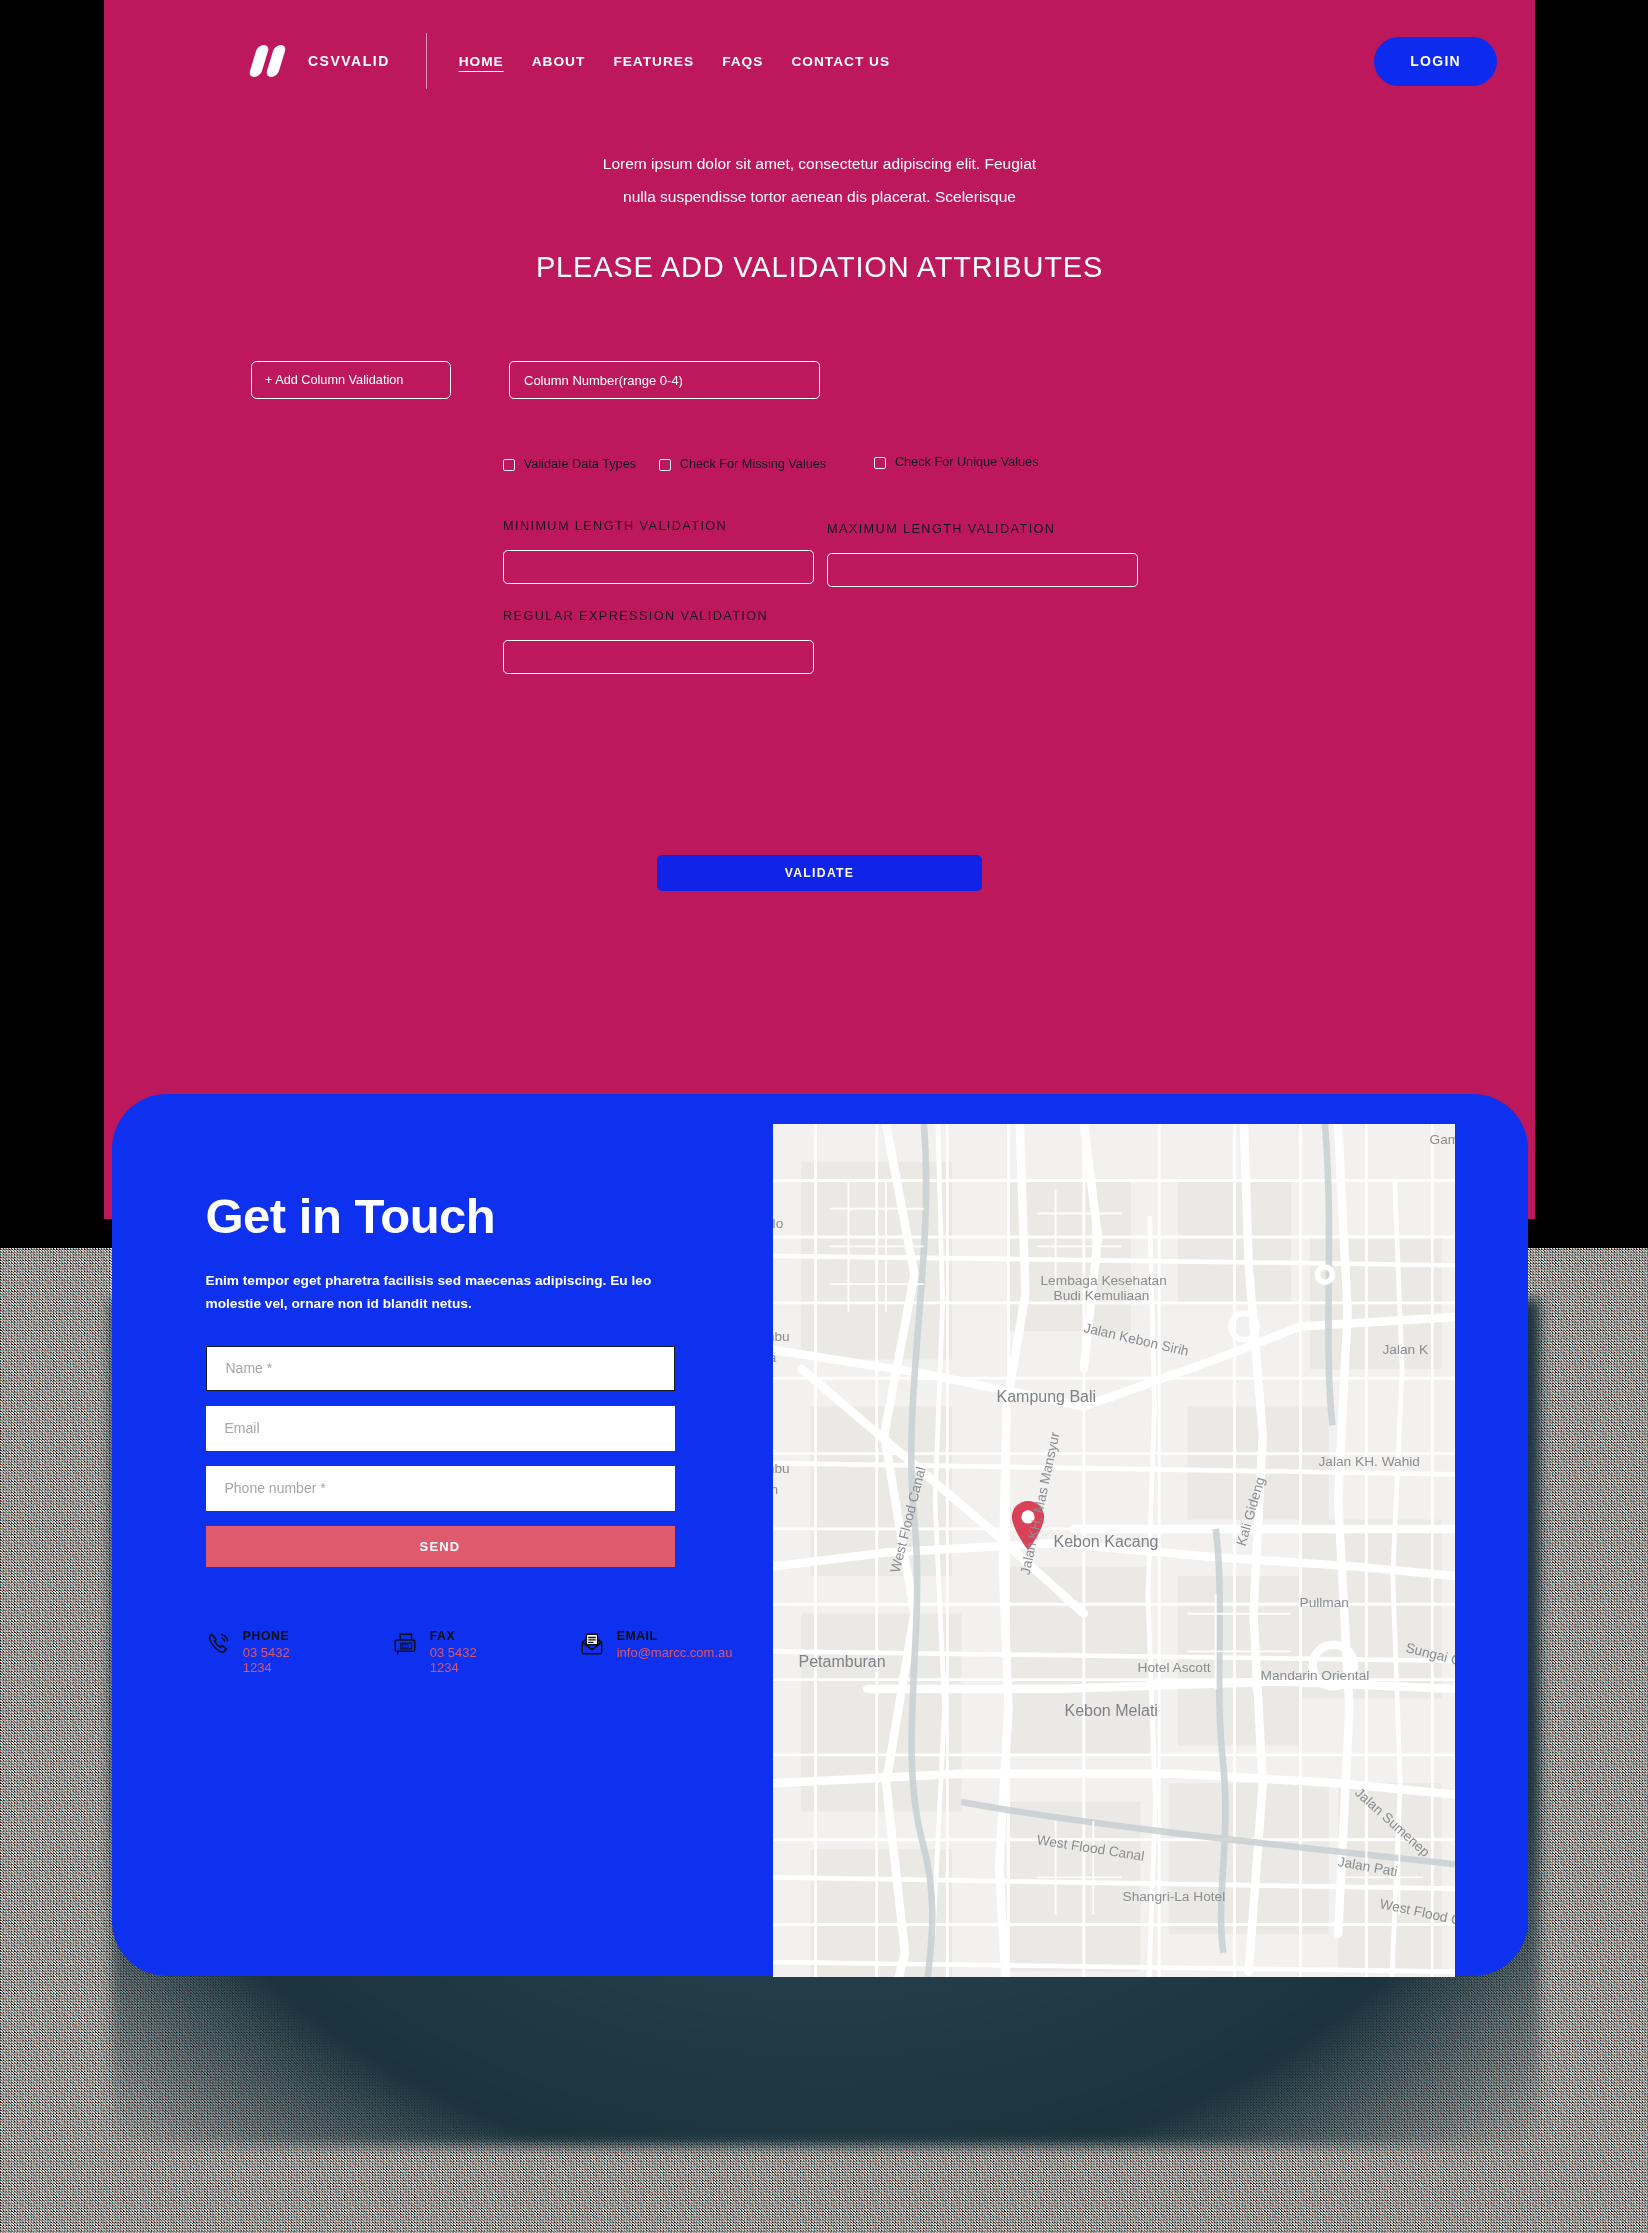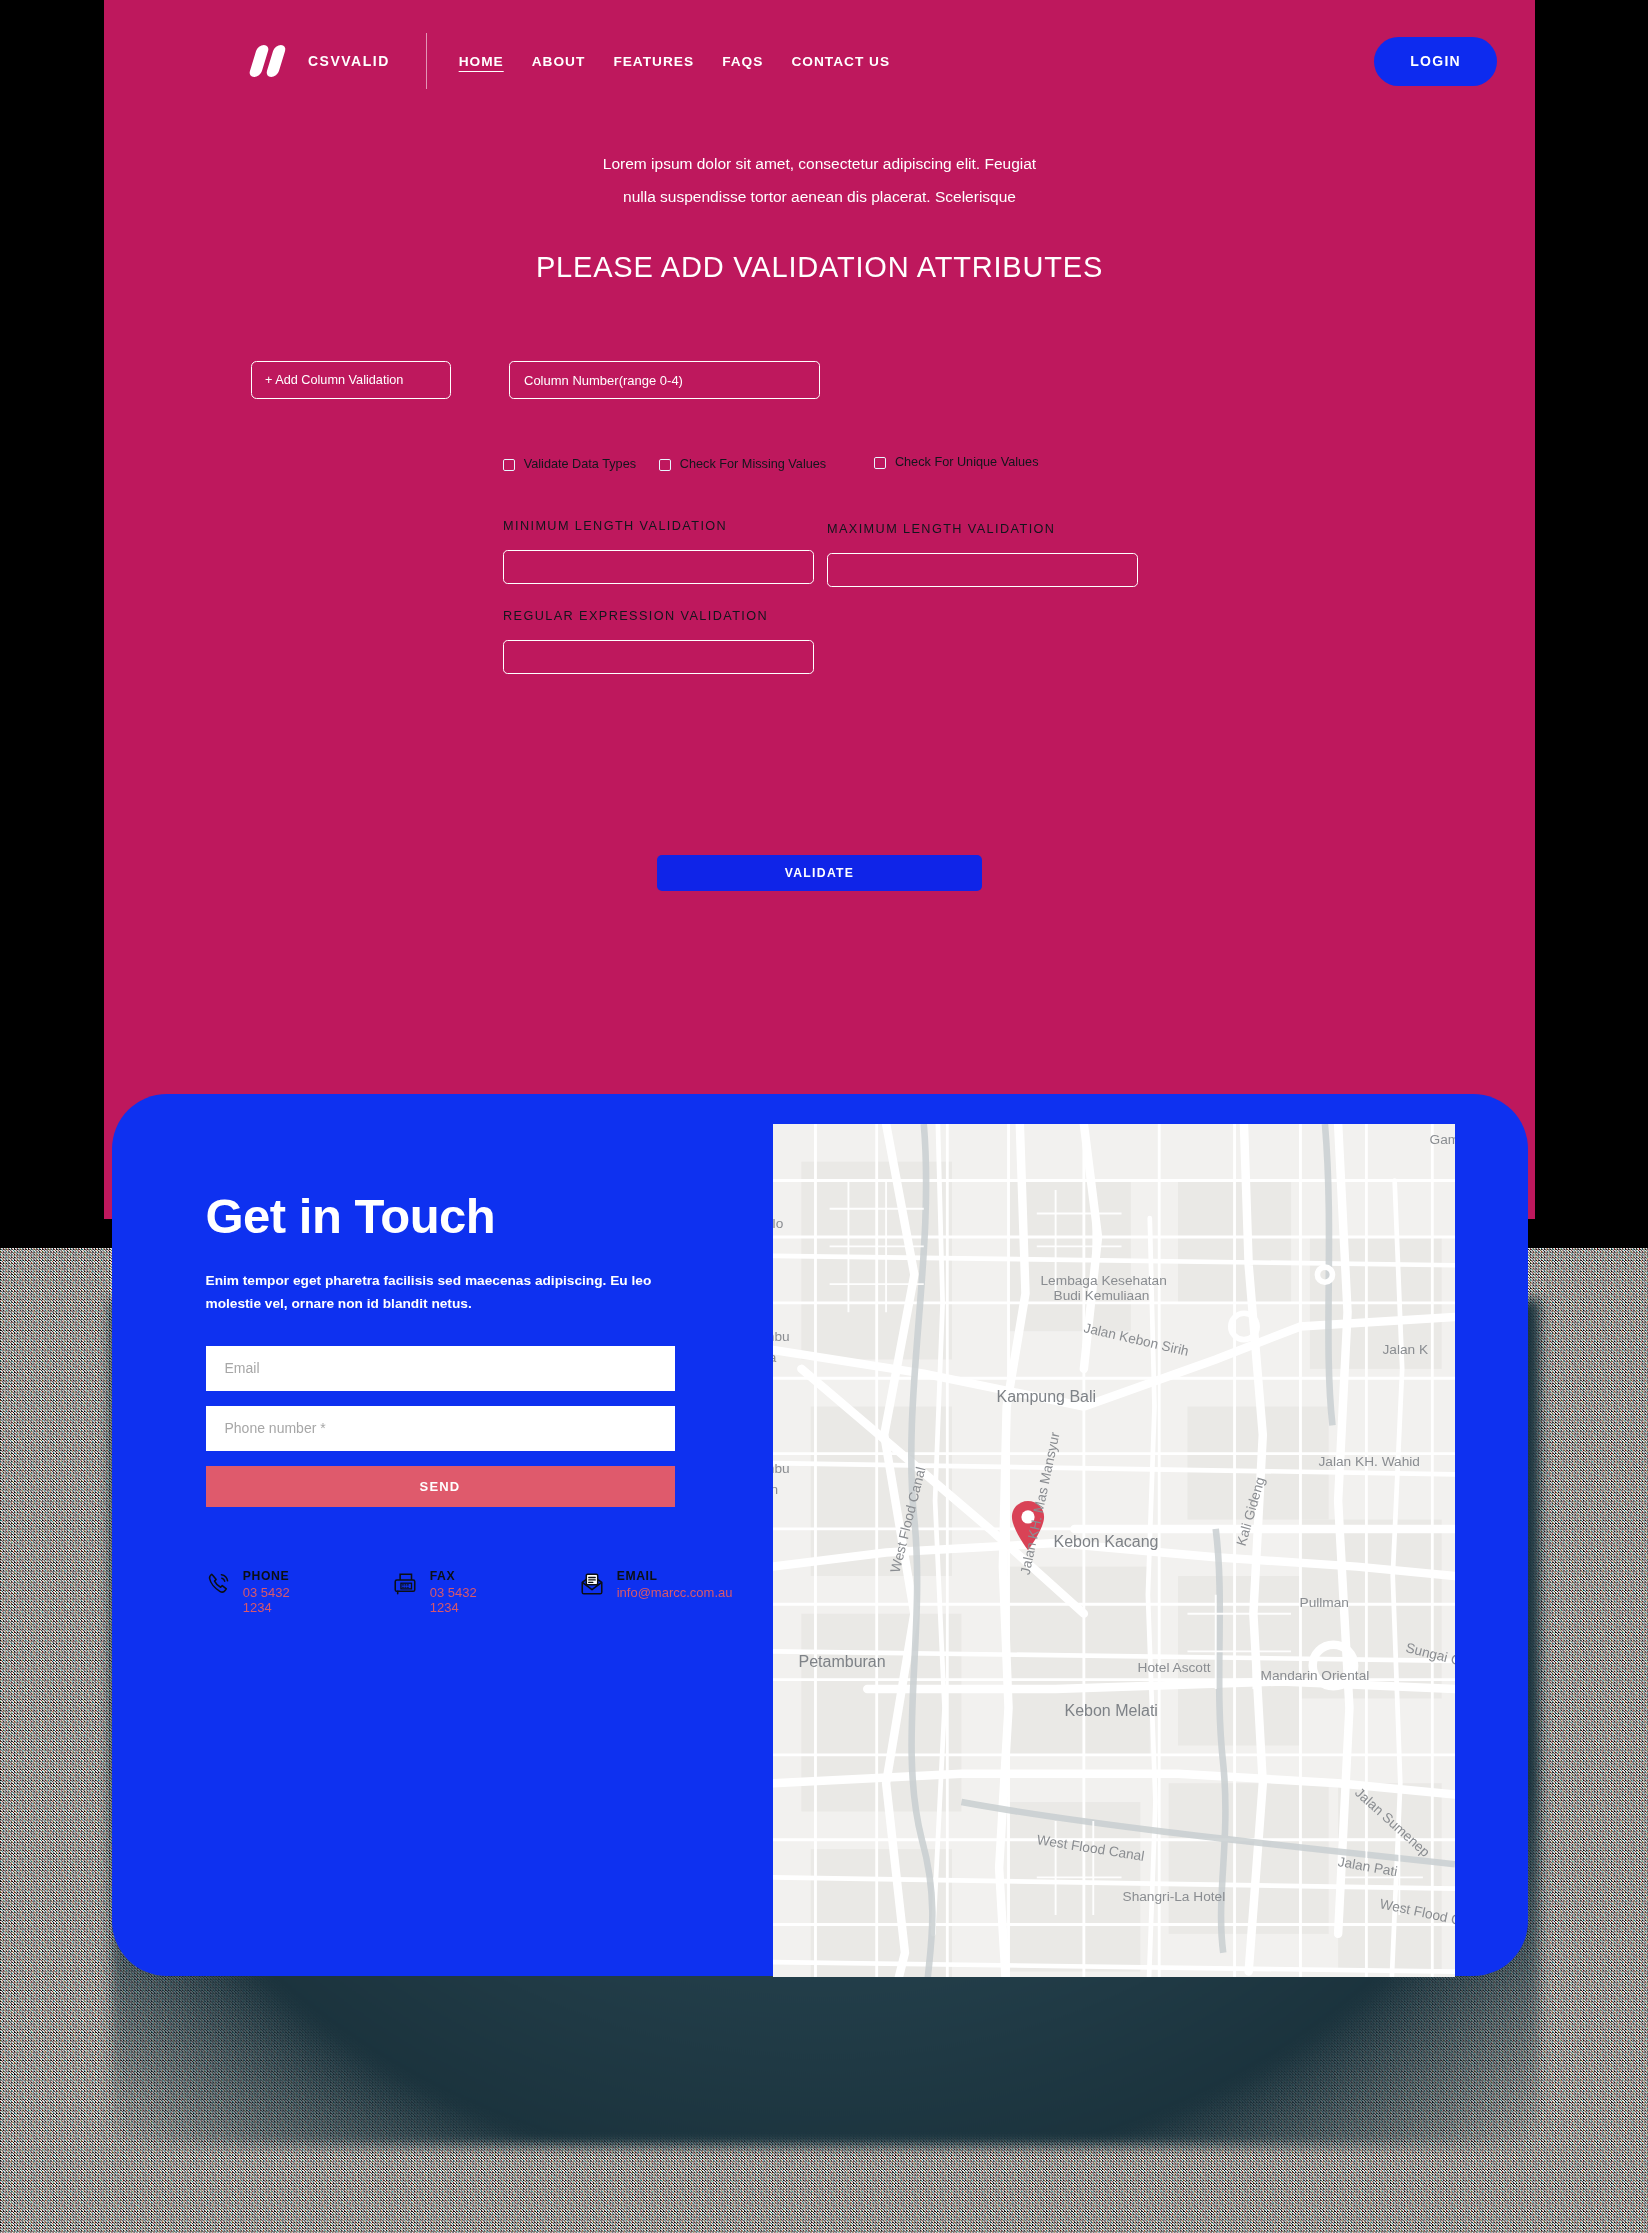--- a/index.html
+++ b/index.html
@@ -265,20 +265,21 @@
       </div>
     </div>
 
     <div class="contact">
 
       <div class="c-left">
         <div class="c-title">Get in Touch</div>
         <div class="c-desc">Enim tempor eget pharetra facilisis sed maecenas adipiscing. Eu leo molestie vel, ornare non id blandit netus.</div>
 
         <div class="c-form">
+          <input class="c-in focused" type="text" placeholder="Name *" style="">
           <input class="c-in" type="text" placeholder="Email" style="">
           <input class="c-in" type="text" placeholder="Phone number *" style="">
           <button class="send-btn">SEND</button>
         </div>
 
         <div class="cinfo">
           <div class="ci i1">
             <svg class="ci-ico" viewBox="0 0 32 32">
               <path d="M7 4c-2 1.5-3 3.5-2.5 5.5C5.5 15 11 21.5 17 25c2.5 1.5 5 1 6.5-1l1.5-2-5-4-2 2c-3-1.5-6-4.5-7.5-7.5l2-2L8.5 5.5 7 4z" fill="none" stroke="#0b0f14" stroke-width="1.9" stroke-linejoin="round"></path>
               <path d="M19 4.5a9 9 0 017.5 7.5M19.5 9a5 5 0 013.5 3.5" fill="none" stroke="#0b0f14" stroke-width="1.9" stroke-linecap="round"></path>

